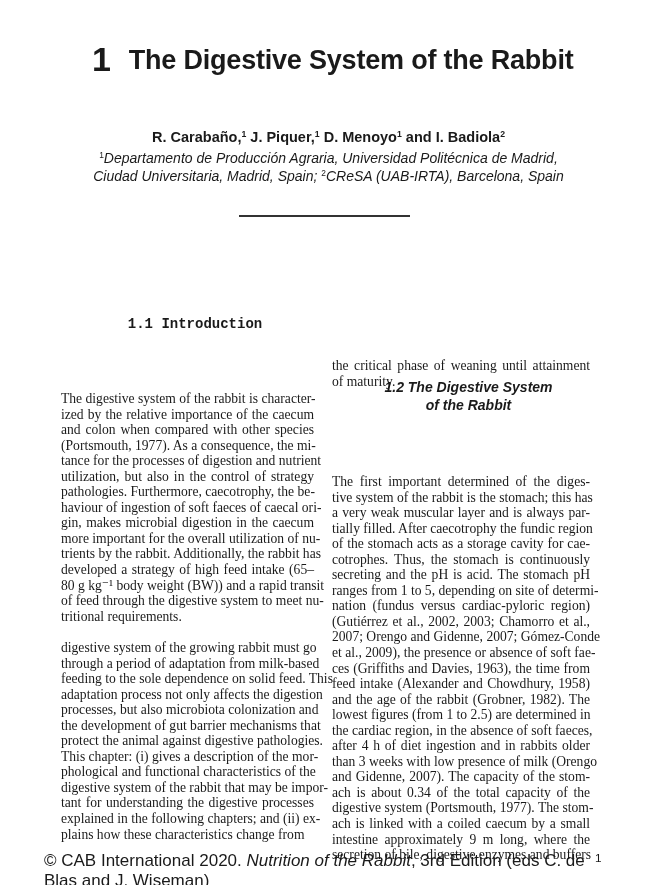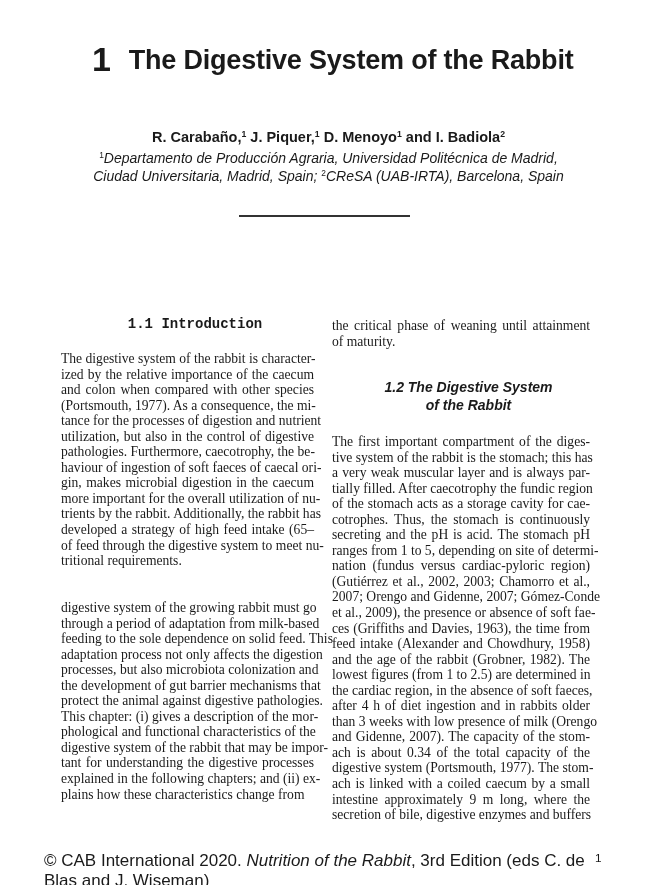--- a/index.html
+++ b/index.html
@@ -9,21 +9,21 @@
   #chapter-title { position:absolute; left:92px; top:40px; width:520px; font-size:27px; font-weight:bold; white-space:nowrap; letter-spacing:-0.2px; }
   #chapter-title .num { font-size:34px; margin-right:18px; vertical-align:-2px; }
   #authors { position:absolute; left:0; width:657px; top:129px; text-align:center; font-size:14.5px; font-weight:bold; }
   #affil { position:absolute; left:0; width:657px; top:149px; text-align:center; font-size:14px; font-style:italic; line-height:18px; }
   sup { font-size:0.6em; vertical-align:0.6em; line-height:0; font-style:normal; }
   #rule { position:absolute; left:239px; top:215px; width:171px; height:2px; background:#333; }
   .col { position:absolute; top:0; width:268px; font-size:13.6px; line-height:15.55px; text-align:justify; }
   #col-left { left:61px; }
   #col-right { left:332px; width:273px; }
   .heading { position:absolute; font-weight:bold; font-size:14px; text-align:center; }
-  .p { position:absolute; left:0; right:15px; }
+  .p { position:absolute; left:0; right:15px;margin-top:40px; }
   .p .line { display:block; white-space:nowrap; text-align:justify; text-align-last:justify; height:15.55px; }
   .p .line.last { text-align-last:left; }
   .indent { padding-left:24px; }
   #footer { position:absolute; top:851px; left:44px; width:560px; font-size:17px; }
   #page-num { position:absolute; top:851px; left:595px; font-size:11.8px; }
 </style>
 </head>
 <body>
 
 <div id="chapter-title" class="sans"><span class="num">1</span><span>The Digestive System of the Rabbit</span></div>
@@ -40,27 +40,28 @@
 <div id="rule"></div>
 
 <div id="col-left" class="col serif">
   <div class="heading sans" style="left:0;right:0;top:317px;font-family:Liberation Mono, monospace;">1.1   Introduction</div>
   <div class="p" id="lp1" style="top:351px;">
       <span class="line">The digestive system of the rabbit is character-</span>
       <span class="line">ized by the relative importance of the caecum</span>
       <span class="line">and colon when compared with other species</span>
       <span class="line">(Portsmouth, 1977). As a consequence, the mi-</span>
       <span class="line">tance for the processes of digestion and nutrient</span>
-      <span class="line">utilization, but also in the control of digestive</span>
+      <span class="line">utilization, but also in the control of strategy</span>
       <span class="line">pathologies. Furthermore, caecotrophy, the be-</span>
       <span class="line">haviour of ingestion of soft faeces of caecal ori-</span>
       <span class="line">gin, makes microbial digestion in the caecum</span>
       <span class="line">more important for the overall utilization of nu-</span>
       <span class="line">trients by the rabbit. Additionally, the rabbit has</span>
       <span class="line">developed a strategy of high feed intake (65–</span>
+      <span class="line">80 g kg⁻¹ body weight (BW)) and a rapid transit</span>
       <span class="line">of feed through the digestive system to meet nu-</span>
       <span class="line last">tritional requirements.</span>
     </div>
   <div class="p" id="lp2" style="top:600px;">
       <span class="line">digestive system of the growing rabbit must go</span>
       <span class="line">through a period of adaptation from milk-based</span>
       <span class="line">feeding to the sole dependence on solid feed. This</span>
       <span class="line">adaptation process not only affects the digestion</span>
       <span class="line">processes, but also microbiota colonization and</span>
       <span class="line">the development of gut barrier mechanisms that</span>
@@ -77,21 +78,21 @@
 <div id="col-right" class="col serif">
   <div class="p" id="rp0" style="top:318px;">
       <span class="line">the critical phase of weaning until attainment</span>
       <span class="line last">of maturity.</span>
     </div>
   <div class="heading sans" style="left:0;right:0;top:378px;line-height:18px;font-style:italic;">
     <div>1.2   The Digestive System</div>
     <div>of the Rabbit</div>
   </div>
   <div class="p" id="rp1" style="top:434px;">
-      <span class="line">The first important compartment of the diges-</span>
+      <span class="line">The first important determined of the diges-</span>
       <span class="line">tive system of the rabbit is the stomach; this has</span>
       <span class="line">a very weak muscular layer and is always par-</span>
       <span class="line">tially filled. After caecotrophy the fundic region</span>
       <span class="line">of the stomach acts as a storage cavity for cae-</span>
       <span class="line">cotrophes. Thus, the stomach is continuously</span>
       <span class="line">secreting and the pH is acid. The stomach pH</span>
       <span class="line">ranges from 1 to 5, depending on site of determi-</span>
       <span class="line">nation (fundus versus cardiac-pyloric region)</span>
       <span class="line">(Gutiérrez et al., 2002, 2003; Chamorro et al.,</span>
       <span class="line">2007; Orengo and Gidenne, 2007; Gómez-Conde</span>

